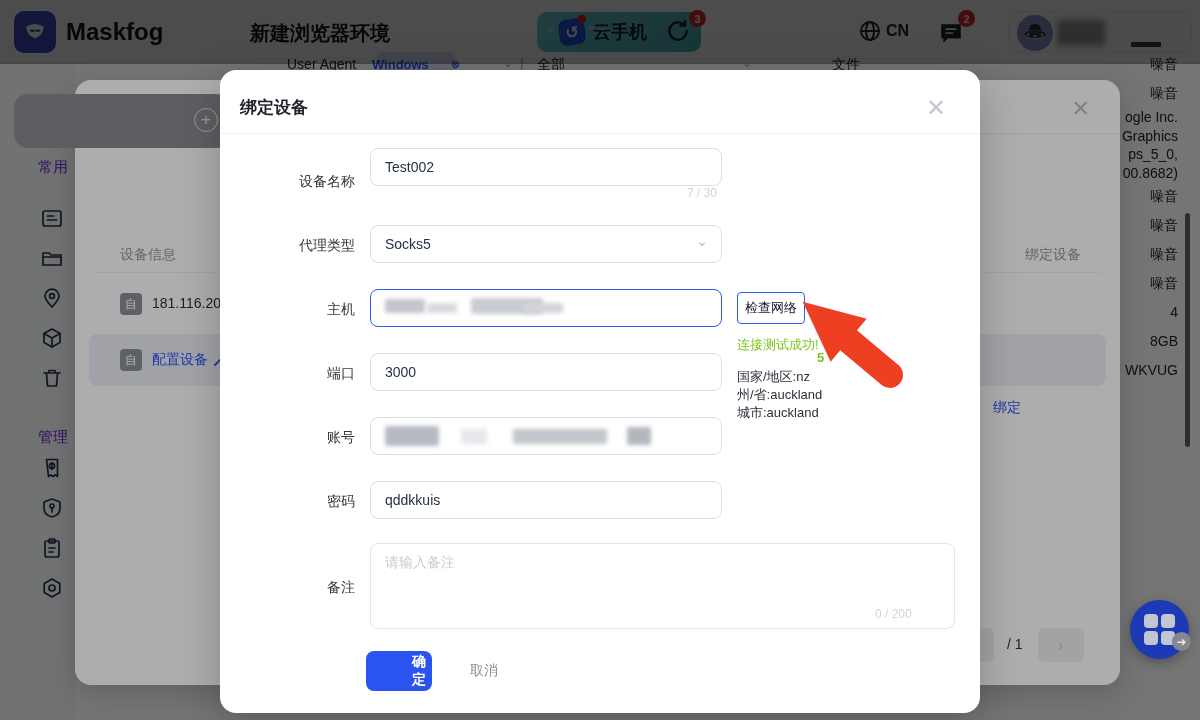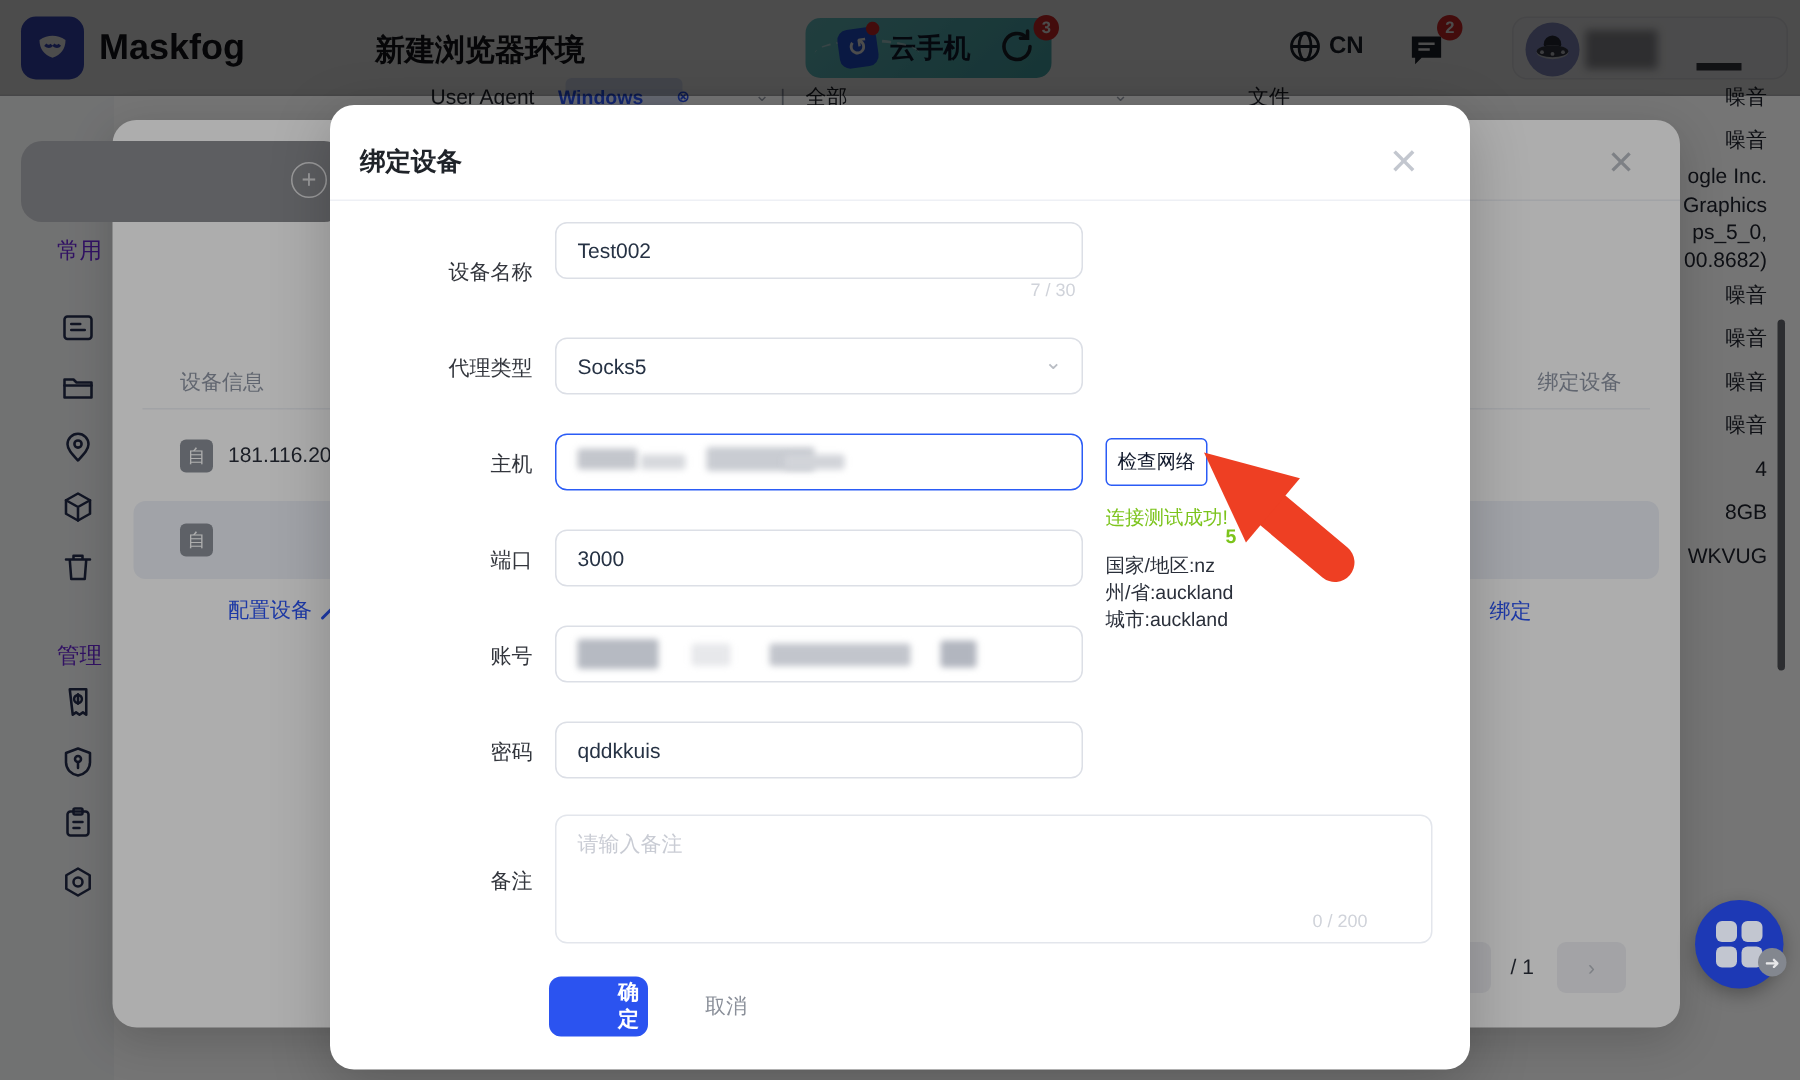--- a/index.html
+++ b/index.html
@@ -67,21 +67,21 @@
   .bm-select { position:absolute; left:20px; top:82px; width:163px; height:37px; border:1px solid #dcdfe6;
     border-radius:6px; font-size:14px; color:#2a2f3a; display:flex; align-items:center; padding-left:12px; }
   .bm-colinfo { position:absolute; left:45px; top:166px; font-size:14px; color:#9097a5; }
   .bm-colbound { position:absolute; left:918px; top:166px; font-size:14px; color:#9097a5;margin-left:32px; }
   .bm-hdiv { position:absolute; left:20px; top:192px; width:1005px; height:1px; background:#eef0f5; }
   .bm-row { position:absolute; left:14px; width:1017px; height:52px; border-radius:8px; }
   .bm-row.hl { background:#eef1f8; }
   .bm-badge { position:absolute; left:31px; top:15px; width:22px; height:22px; border-radius:4px; background:#8b9099;
     color:#fff; font-size:12px; display:flex; align-items:center; justify-content:center; }
   .bm-rowtext { position:absolute; left:63px; top:17px; font-size:14px; color:#2a2f3a; }
-  .bm-rowtext.blue { color:#2b54f5; display:flex; align-items:center; gap:5px;margin-top:47px; }
+  .bm-rowtext.blue { color:#2b54f5; display:flex; align-items:center; gap:5px; }
   .bm-bind { position:absolute; left:904px; top:17px; font-size:14px; color:#2b54f5; cursor:pointer;margin-top:48px; }
   .bm-pagebox { position:absolute; top:548px; width:36px; height:34px; background:#f0f1f5; border-radius:6px;
     display:flex; align-items:center; justify-content:center; font-size:14px; color:#2a2f3a; }
   .bm-pagetotal { position:absolute; left:932px; top:556px; font-size:14px; color:#2a2f3a; }
   .bm-next { left:963px; color:#b9bdc4; width:46px; }
   .create-btn { position:absolute; left:14px; top:94px; width:216px; height:54px; border-radius:14px;
     background:#8a8b8f; }
   .create-btn .plus { position:absolute; right:12px; top:14px; width:24px; height:24px; border:1.6px solid #e2e2e4;
     border-radius:50%; color:#e2e2e4; font-size:17px; line-height:21px; text-align:center; }
 

